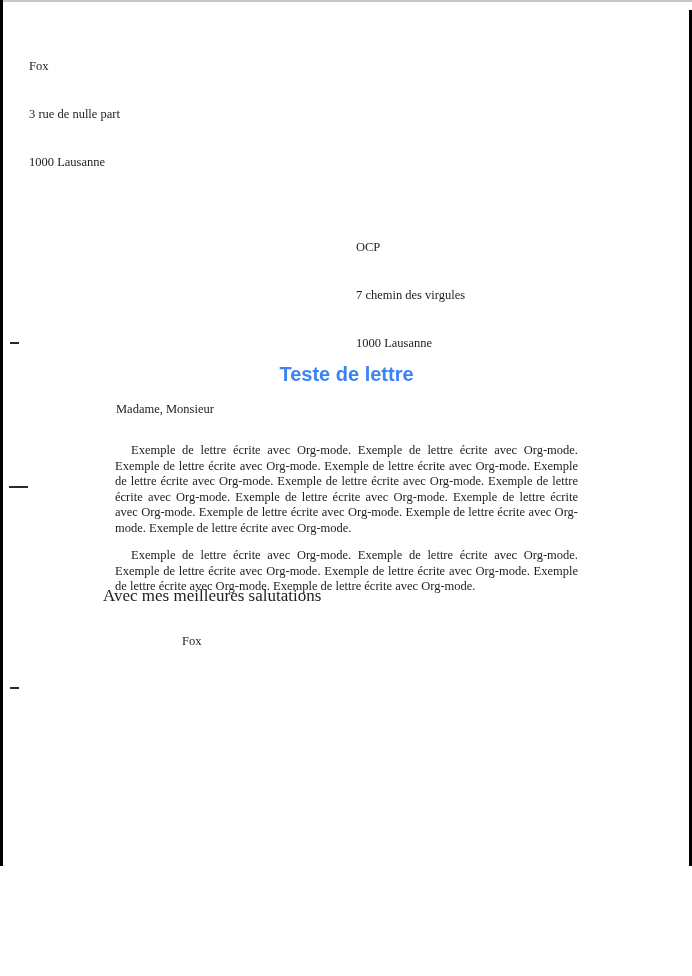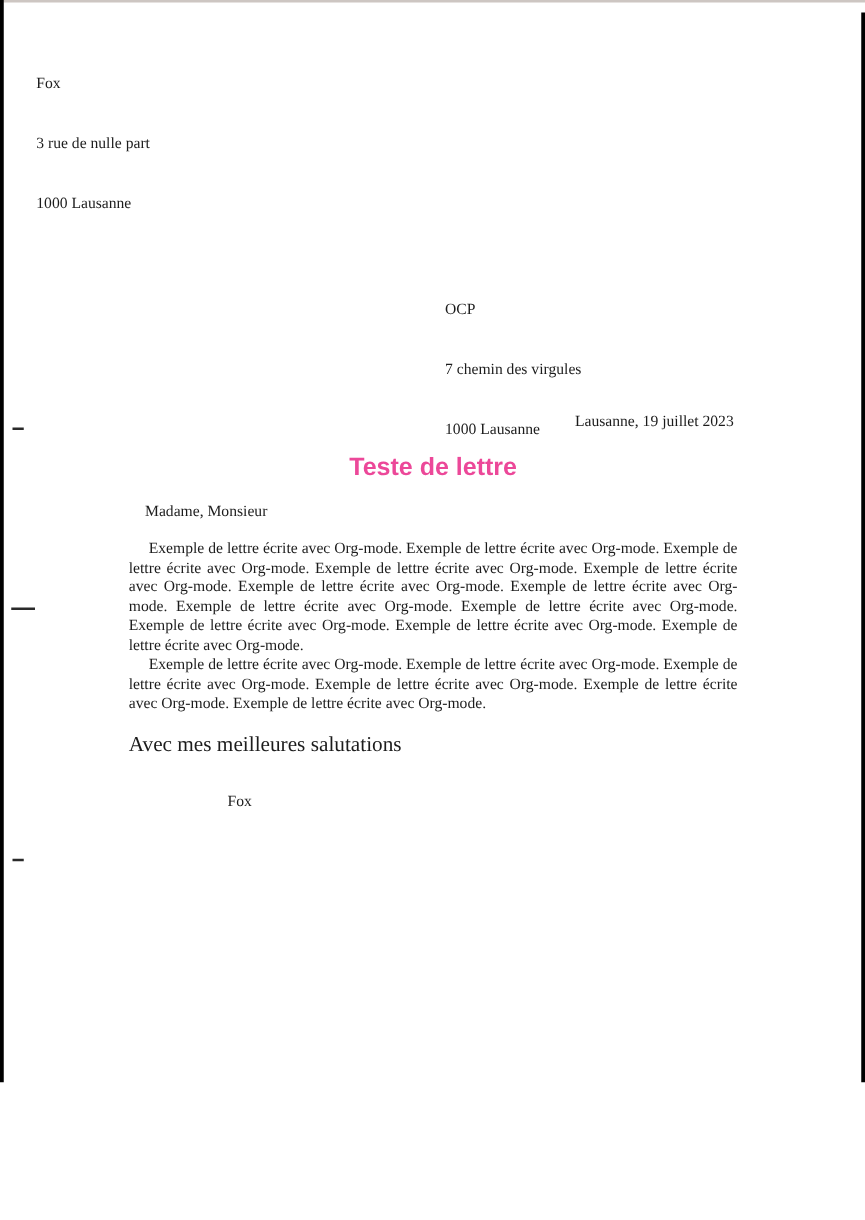--- a/index.html
+++ b/index.html
@@ -66,38 +66,38 @@
   }
   .letter-title {
     position: absolute;
     left: 103px; top: 362px;
     width: 487px;
     text-align: center;
     font-family: "Liberation Sans", sans-serif;
     font-weight: bold;
     font-size: 20px;
     line-height: 24px;
-    color: #ec4899;
+    color: #3b82f6;
   }
   .salutation {
     position: absolute;
     left: 116px; top: 402px;
     font-size: 12.5px;
     line-height: 15.5px;
   }
   .letter-body {
     position: absolute;
     left: 103px; top: 431px;
     width: 487px;
     font-size: 12.5px;
     line-height: 15.5px;
     text-align: justify;
   }
   .letter-body p {
-    margin: 0;
+    margin: 12px;
     text-indent: 16px;
   }
   .closing {
     position: absolute;
     left: 103px; top: 588px;
     font-size: 17px;
     line-height: 15.5px;
   }
   .signature {
     position: absolute;
@@ -125,21 +125,20 @@
     <div>3 rue de nulle part</div>
     <div>1000 Lausanne</div>
   </div>
 
   <div class="address recipient">
     <div>OCP</div>
     <div>7 chemin des virgules</div>
     <div>1000 Lausanne</div>
   </div>
 
-  <div class="date-line">Lausanne, 19 juillet 2023</div>
 
   <div class="letter-title">Teste de lettre</div>
 
   <div class="salutation">Madame, Monsieur</div>
 
   <div class="letter-body">
     <p>Exemple de lettre écrite avec Org-mode. Exemple de lettre écrite avec Org-mode. Exemple de lettre écrite avec Org-mode. Exemple de lettre écrite avec Org-mode. Exemple de lettre écrite avec Org-mode. Exemple de lettre écrite avec Org-mode. Exemple de lettre écrite avec Org-mode. Exemple de lettre écrite avec Org-mode. Exemple de lettre écrite avec Org-mode. Exemple de lettre écrite avec Org-mode. Exemple de lettre écrite avec Org-mode. Exemple de lettre écrite avec Org-mode.</p>
     <p>Exemple de lettre écrite avec Org-mode. Exemple de lettre écrite avec Org-mode. Exemple de lettre écrite avec Org-mode. Exemple de lettre écrite avec Org-mode. Exemple de lettre écrite avec Org-mode. Exemple de lettre écrite avec Org-mode.</p>
   </div>
 

